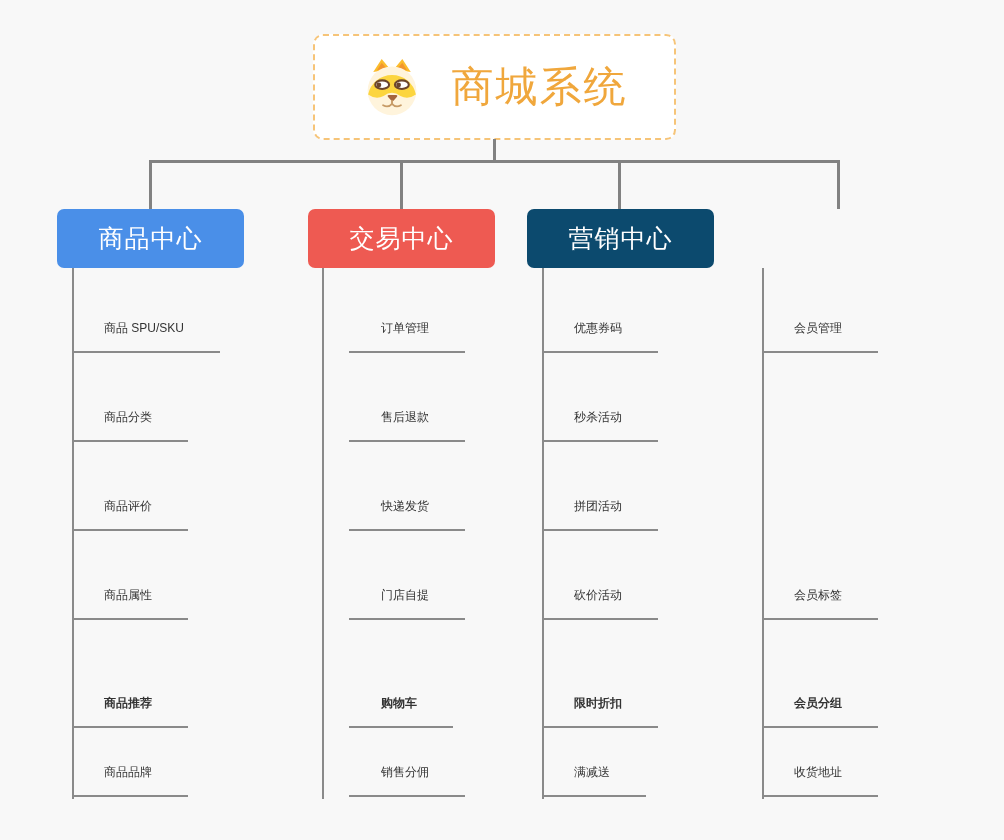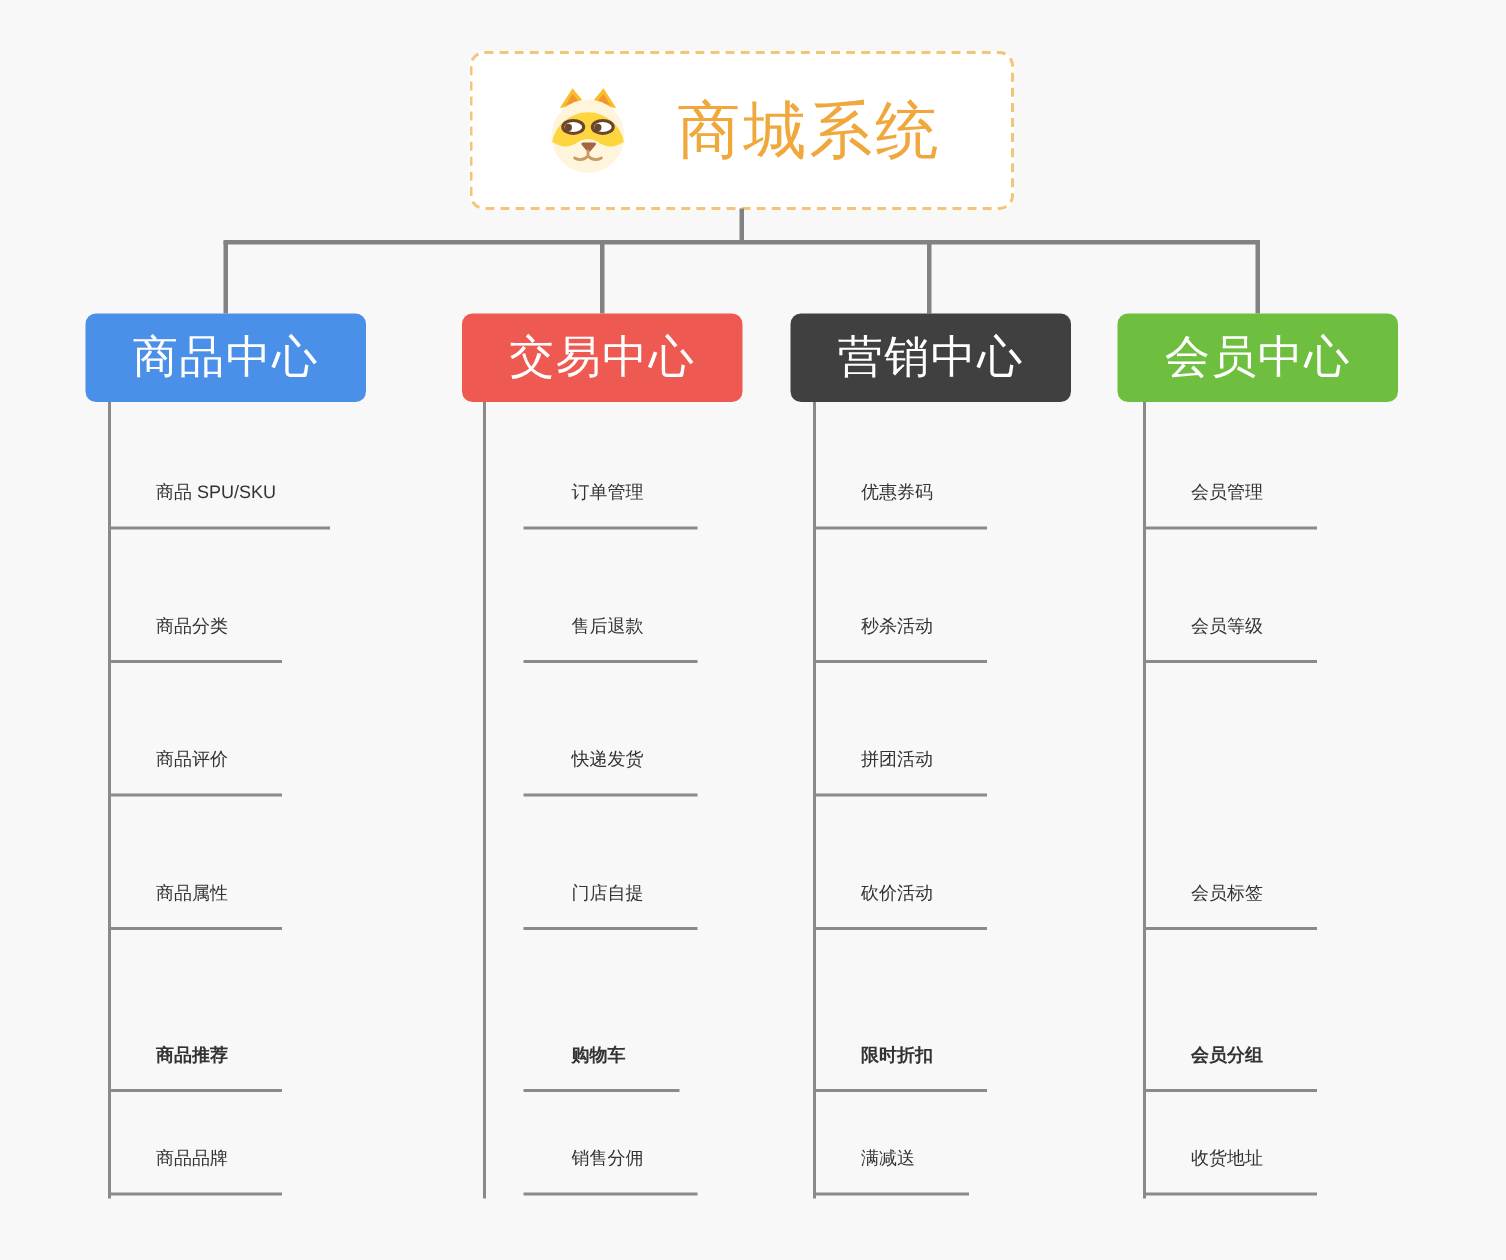--- a/index.html
+++ b/index.html
@@ -33,26 +33,26 @@
   .bus        {left:149px;top:160px;width:691px;height:3px;}
   .drop       {top:161px;width:3px;height:48px;}
   .drop.d0{left:149px;} .drop.d1{left:400px;} .drop.d2{left:618px;} .drop.d3{left:837px;}
   .trunk      {top:268px;width:2px;height:531px;background:#8a8a8a;}
   .trunk.t0{left:72px;} .trunk.t1{left:322px;} .trunk.t2{left:542px;} .trunk.t3{left:762px;}
   
   .branch{
     position:absolute;top:209px;width:187px;height:59px;
     border-radius:7px;
     display:flex;align-items:center;justify-content:center;
-    color:#ffffff;font-size:30px;letter-spacing:1px;
+    color:#ffffff;font-size:25px;letter-spacing:1px;
     cursor:pointer;white-space:nowrap;
   }
   .branch.b0{left:57px;background:#4a8fe8;}
   .branch.b1{left:308px;background:#ee5a52;}
-  .branch.b2{left:527px;background:#404040;}
+  .branch.b2{left:527px;background:#0c4a6e;}
   .branch.b3{left:745px;background:#6ebf40;}
   
   .child{
     position:absolute;
     display:inline-block;
     font-size:12px;color:#333333;
     line-height:26px;
     padding:0 36px 10px 32px;
     border-bottom:2px solid #8a8a8a;
     white-space:nowrap;
@@ -96,21 +96,20 @@
   <div class="line drop d2"></div>
   <div class="line drop d3"></div>
   <div class="trunk line t0"></div>
   <div class="trunk line t1"></div>
   <div class="trunk line t2"></div>
   <div class="trunk line t3"></div>
 
   <div class="branch b0">商品中心</div>
   <div class="branch b1">交易中心</div>
   <div class="branch b2">营销中心</div>
-  <div class="branch b3">会员中心</div>
 
   <div class="child colx0 r0">商品 SPU/SKU</div>
   <div class="child colx0 r1">商品分类</div>
   <div class="child colx0 r2">商品评价</div>
   <div class="child colx0 r3">商品属性</div>
   <div class="child colx0 r4">商品推荐</div>
   <div class="child colx0 r5">商品品牌</div>
 
   <div class="child colx1 r0">订单管理</div>
   <div class="child colx1 r1">售后退款</div>
@@ -120,18 +119,17 @@
   <div class="child colx1 r5">销售分佣</div>
 
   <div class="child colx2 r0">优惠券码</div>
   <div class="child colx2 r1">秒杀活动</div>
   <div class="child colx2 r2">拼团活动</div>
   <div class="child colx2 r3">砍价活动</div>
   <div class="child colx2 r4">限时折扣</div>
   <div class="child colx2 r5">满减送</div>
 
   <div class="child colx3 r0">会员管理</div>
-  <div class="child colx3 r1">会员等级</div>
   <div class="child colx3 r3">会员标签</div>
   <div class="child colx3 r4">会员分组</div>
   <div class="child colx3 r5">收货地址</div>
 
 </div>
 
 </body></html>

